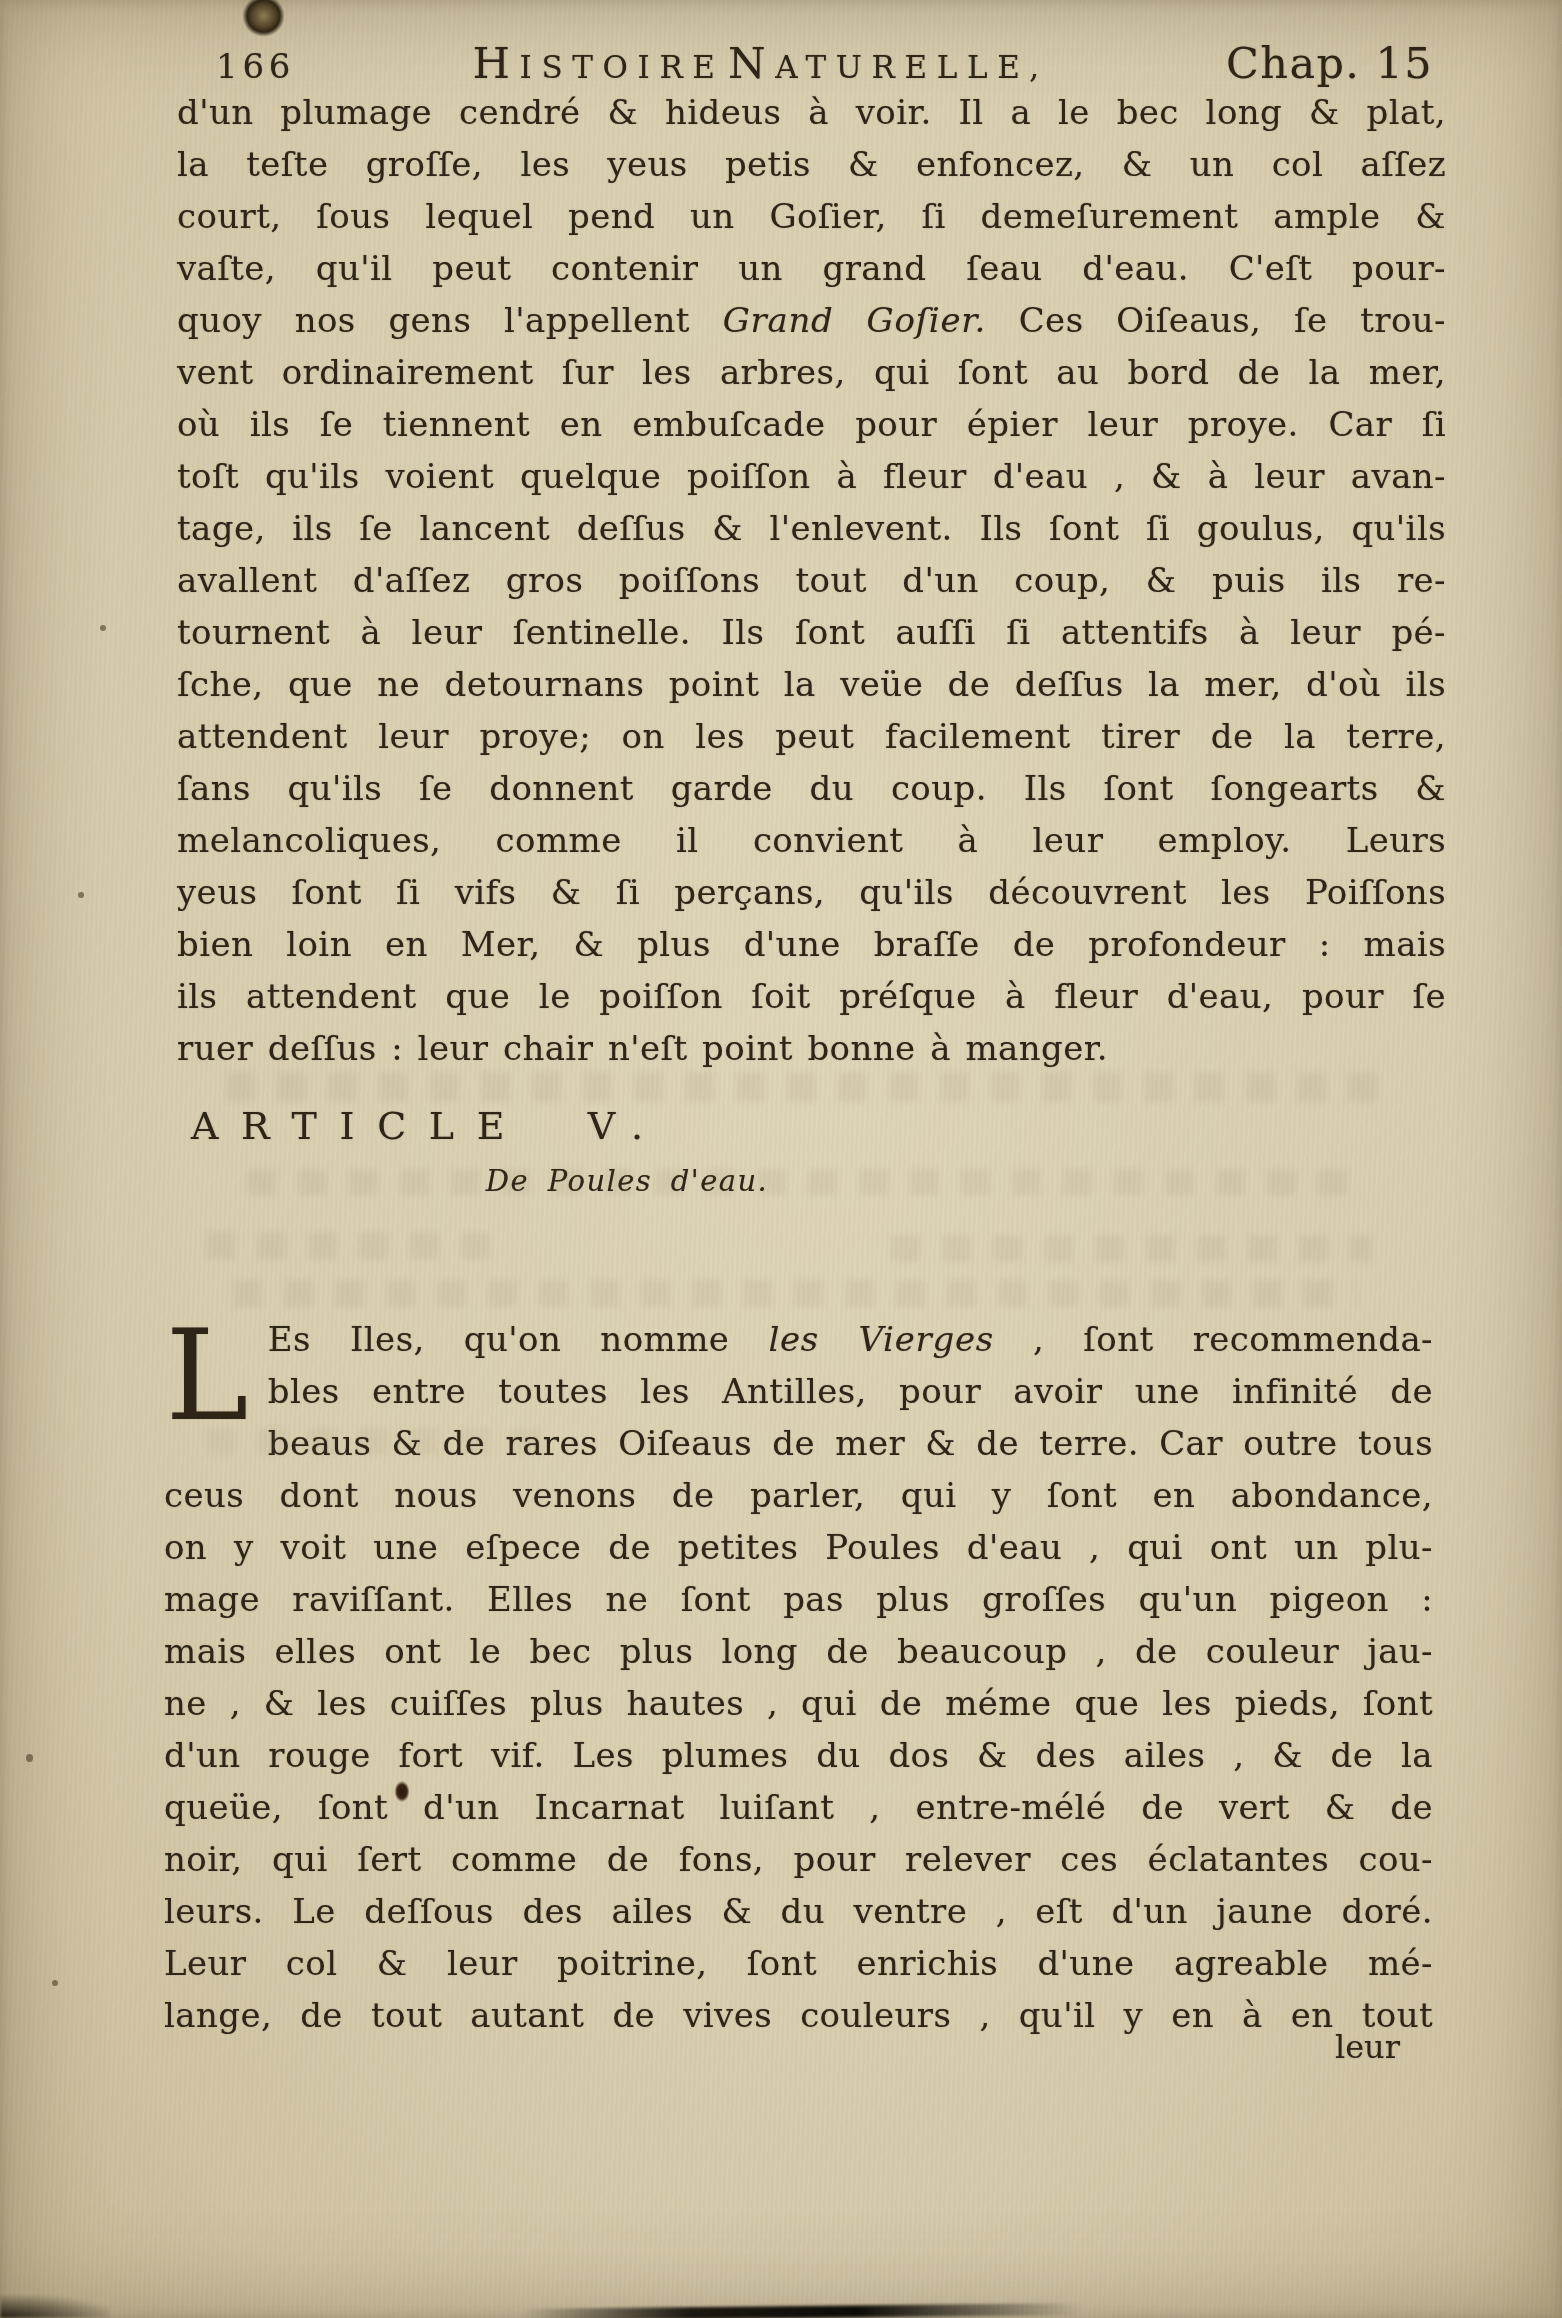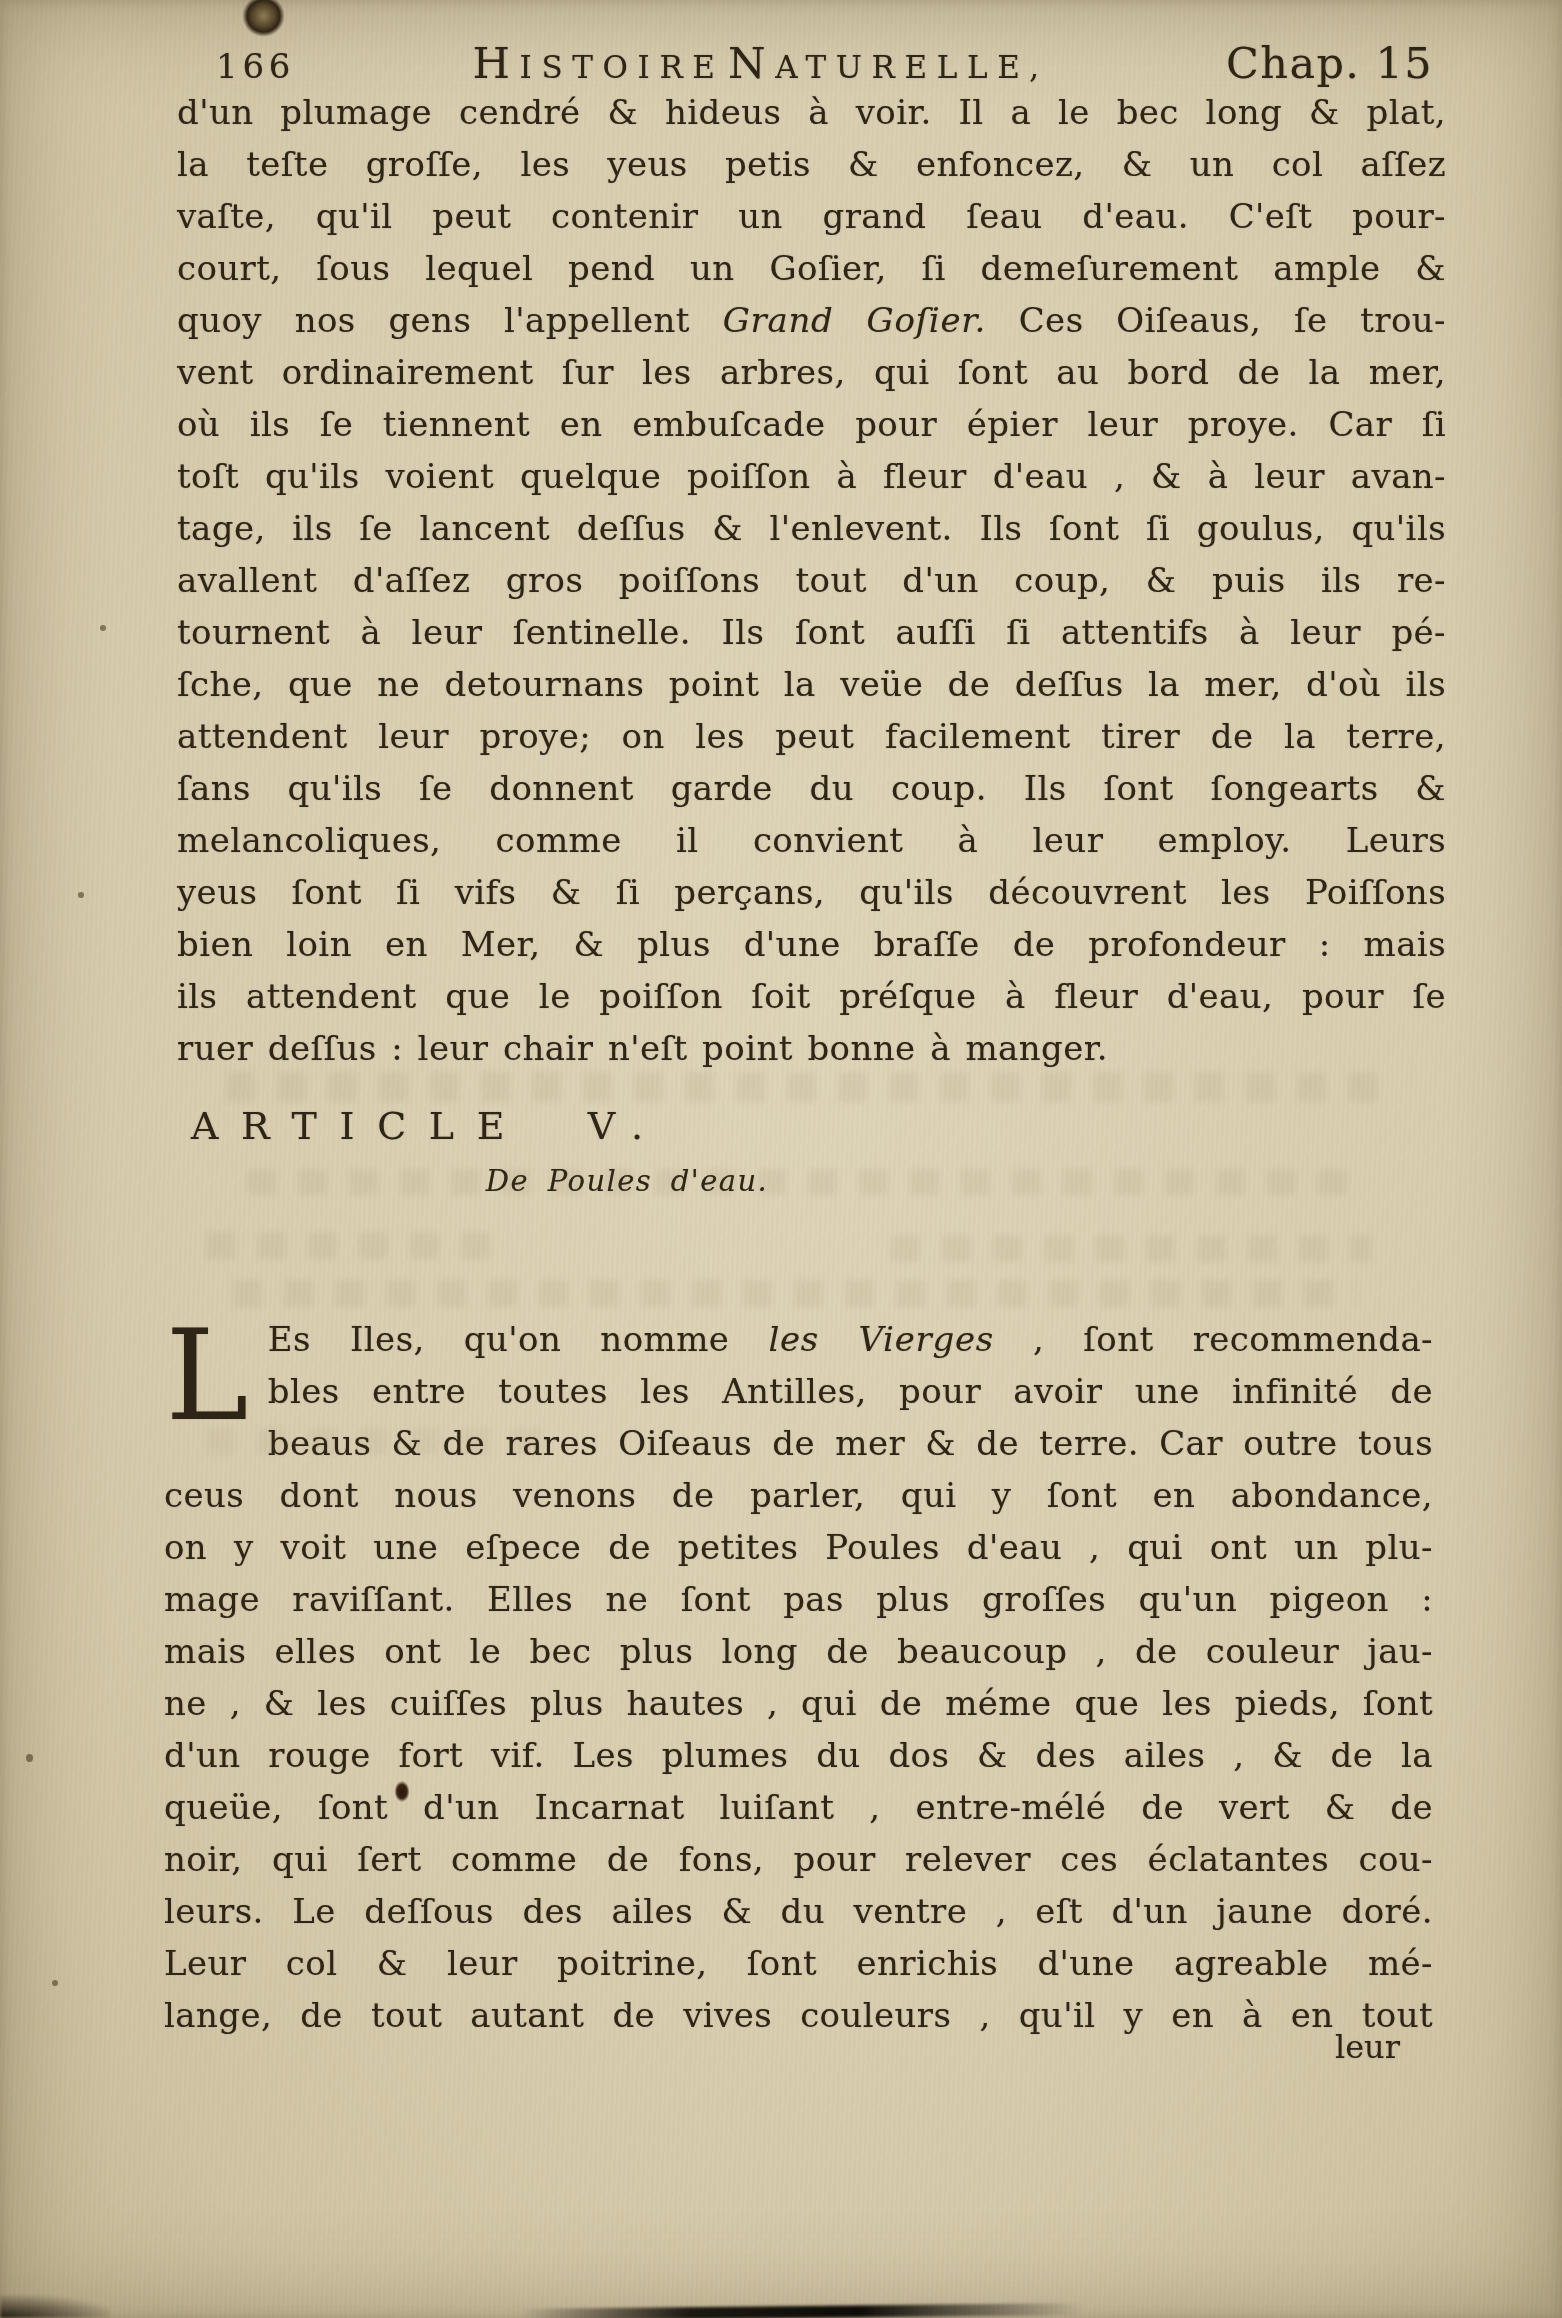--- a/index.html
+++ b/index.html
@@ -108,22 +108,22 @@
     <span class="title-mid">
       <span class="cap-lg">H</span><span class="cap-sm">ISTOIRE</span>
       <span class="cap-lg">N</span><span class="cap-sm">ATURELLE,</span>
     </span>
     <span class="chap">Chap. 15</span>
   </div>
 
   <div class="para ink" style="top:86px;margin-left:13px;">
     <div class="line">d'un plumage cendré &amp; hideus à voir. Il a le bec long &amp; plat,</div>
     <div class="line">la teſte groſſe, les yeus petis &amp; enfoncez, &amp; un col aſſez</div>
+    <div class="line">court, ſous lequel pend un Goſier, ſi demeſurement ample &amp;</div>
     <div class="line">vaſte, qu'il peut contenir un grand ſeau d'eau. C'eſt pour-</div>
-    <div class="line">court, ſous lequel pend un Goſier, ſi demeſurement ample &amp;</div>
     <div class="line"><span>quoy nos gens l'appellent </span><span class="it">Grand Goſier.</span><span> Ces Oiſeaus, ſe trou-</span></div>
     <div class="line">vent ordinairement ſur les arbres, qui ſont au bord de la mer,</div>
     <div class="line">où ils ſe tiennent en embuſcade pour épier leur proye. Car ſi</div>
     <div class="line">toſt qu'ils voient quelque poiſſon à fleur d'eau , &amp; à leur avan-</div>
     <div class="line">tage, ils ſe lancent deſſus &amp; l'enlevent. Ils ſont ſi goulus, qu'ils</div>
     <div class="line">avallent d'aſſez gros poiſſons tout d'un coup, &amp; puis ils re-</div>
     <div class="line">tournent à leur ſentinelle. Ils ſont auſſi ſi attentifs à leur pé-</div>
     <div class="line">ſche, que ne detournans point la veüe de deſſus la mer, d'où ils</div>
     <div class="line">attendent leur proye; on les peut facilement tirer de la terre,</div>
     <div class="line">ſans qu'ils ſe donnent garde du coup. Ils ſont ſongearts &amp;</div>

